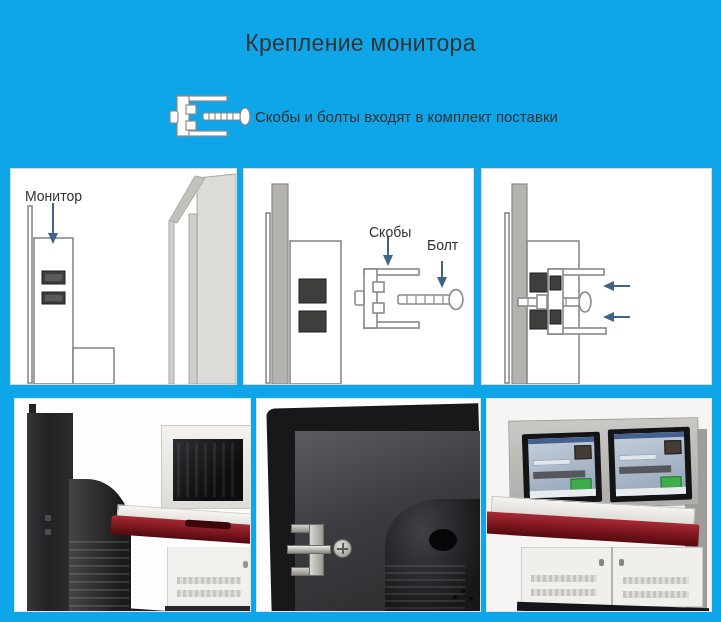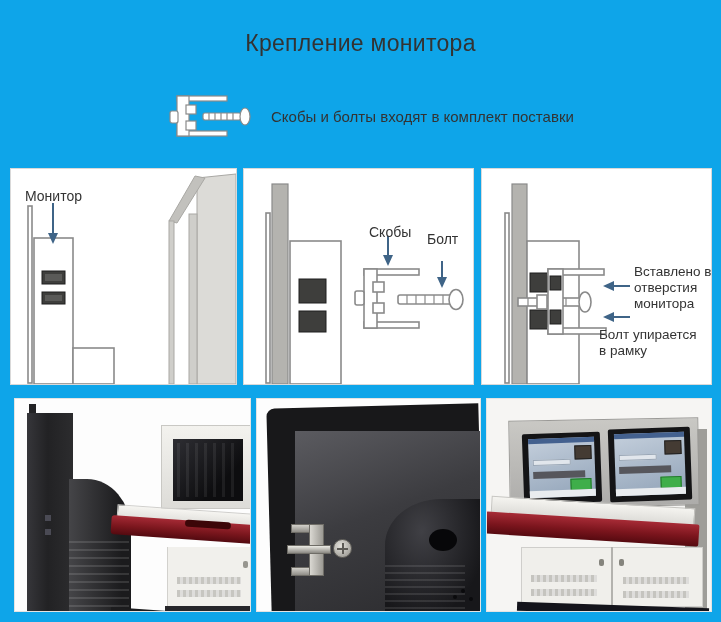--- a/index.html
+++ b/index.html
@@ -5,21 +5,21 @@
   html,body{margin:0;padding:0;background:#fff;}
   .canvas{
     position:relative;width:721px;height:622px;background:#0ea5e9;
     font-family:Liberation Sans, sans-serif;color:var(--text,#333);
     overflow:hidden;
   }
   .page-title{
     position:absolute;top:30px;left:0;width:100%;text-align:center;
     font-size:23px;font-weight:400;color:var(--text,#333);letter-spacing:.3px;
   }
-  .kit-row{position:absolute;left:167px;top:91px;display:flex;align-items:center;gap:16px;}
+  .kit-row{position:absolute;left:167px;top:91px;display:flex;align-items:center;}
   .kit-text{font-size:15px;color:var(--text,#333);}
   .panel{
     position:absolute;background:#fff;border:1px solid var(--panel-border,#d9d9d9);
     box-sizing:border-box;overflow:hidden;
   }
   .panel svg{position:absolute;left:0;top:0;}
   .dlabel{position:absolute;font-size:14px;color:var(--text,#333);line-height:1.18;}
   .dlabel.small{font-size:13.5px;}
   
   .outline{fill:#fff;stroke:var(--outline,#8a8a8a);stroke-width:1.6;}
@@ -195,21 +195,21 @@
       <g>
         <line x1="144" y1="67" x2="144" y2="88" class="arrow-line"></line>
         <polygon points="139,86 149,86 144,97" class="arrow-head"></polygon>
       </g>
       <g>
         <line x1="198" y1="92" x2="198" y2="110" class="arrow-line"></line>
         <polygon points="193,108 203,108 198,119" class="arrow-head"></polygon>
       </g>
     </svg>
     <div class="dlabel" style="left:125px;top:55px;">Скобы</div>
-    <div class="dlabel" style="left:183px;top:62px;text-align:center;">Болт</div>
+    <div class="dlabel" style="left:183px;top:68px;text-align:center;">Болт</div>
   </div>
 
   <div class="panel" style="left:481px;top:168px;width:231px;height:217px;">
     <svg width="229" height="215" viewBox="0 0 229 215">
 
       <g>
         <rect x="23" y="44" width="4" height="170" class="outline"></rect>
         <rect x="30" y="15" width="15" height="200" class="gray-bar"></rect>
         <rect x="45" y="72" width="52" height="143" class="outline"></rect>
       </g>
@@ -230,22 +230,20 @@
 
       <g>
         <line x1="148" y1="117" x2="130" y2="117" class="arrow-line"></line>
         <polygon points="132,112 132,122 121,117" class="arrow-head"></polygon>
       </g>
       <g>
         <line x1="148" y1="148" x2="130" y2="148" class="arrow-line"></line>
         <polygon points="132,143 132,153 121,148" class="arrow-head"></polygon>
       </g>
     </svg>
-    <div class="dlabel small" style="left:152px;top:95px;width:80px;">Вставлено в отверстия монитора</div>
-    <div class="dlabel small" style="left:117px;top:158px;width:106px;">Болт упирается в рамку</div>
   </div>
 
   <div class="photo" style="left:14px;top:398px;width:237px;height:214px;">
     <div class="p1-tip"></div>
     <div class="p1-monitor"></div>
     <div class="p1-dot" style="left:30px;top:116px;"></div>
     <div class="p1-dot" style="left:30px;top:130px;"></div>
     <div class="p1-pillar"></div>
     <div class="p1-ribs"></div>
     <div class="p1-head"></div>

